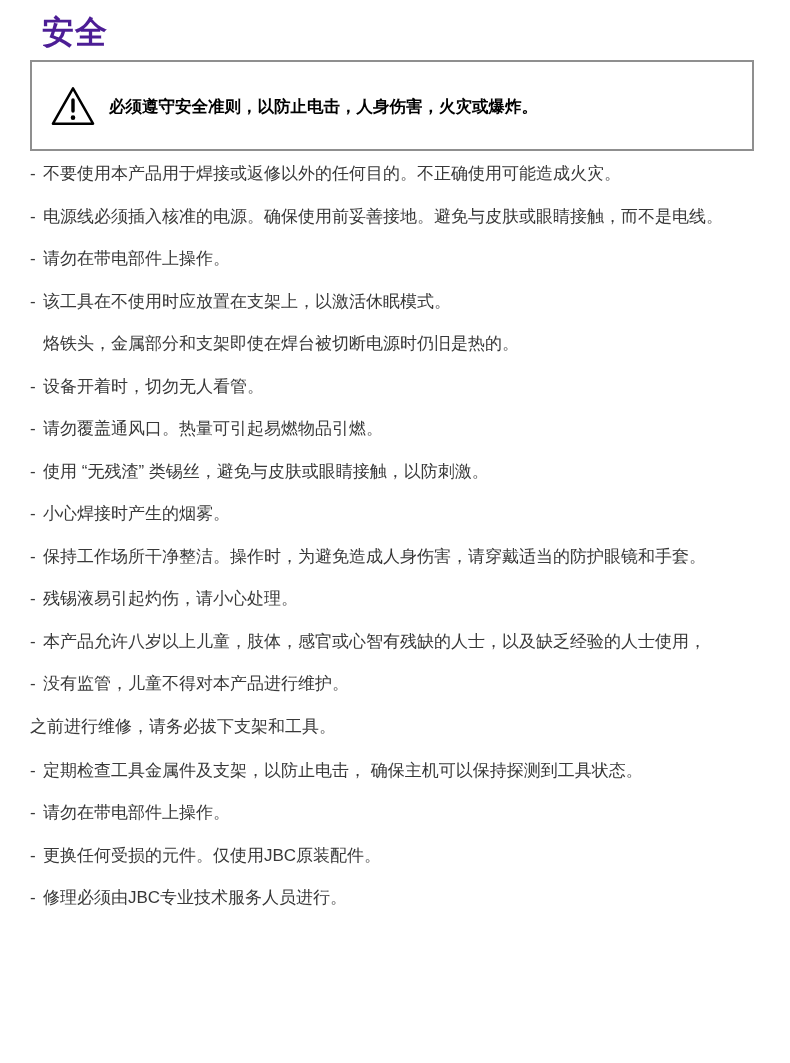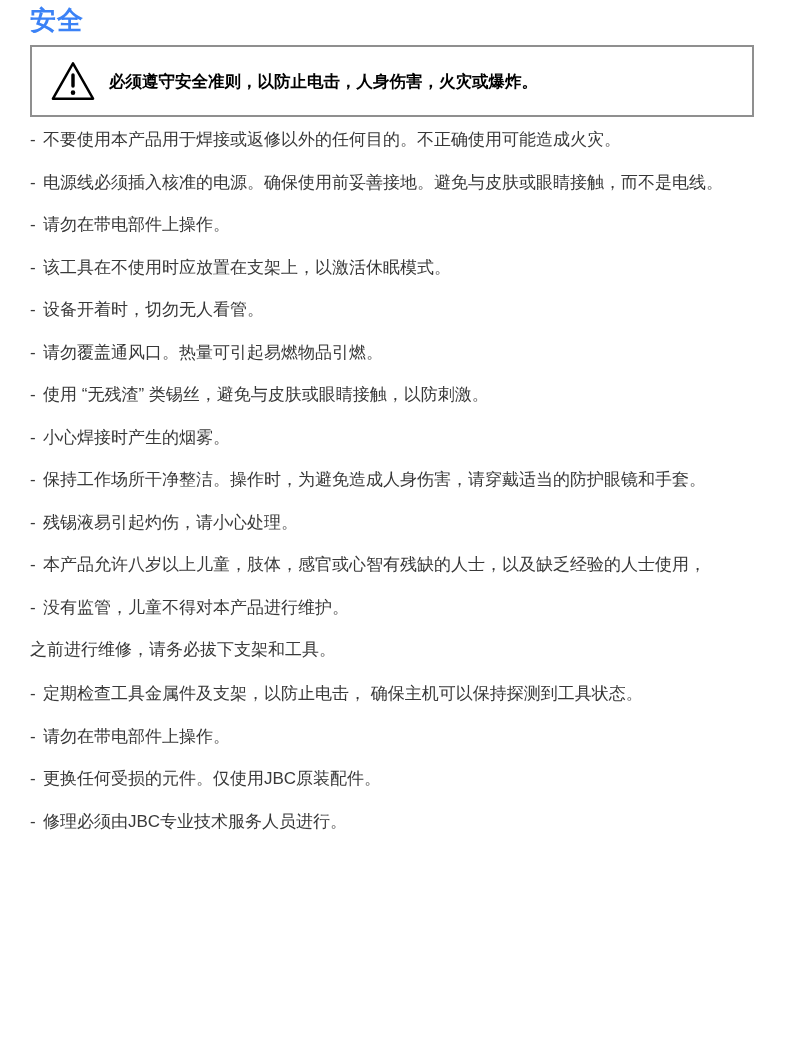--- a/index.html
+++ b/index.html
@@ -14,31 +14,31 @@
     color: #383838;
     -webkit-font-smoothing: antialiased;
   }
   .page {
     box-sizing: border-box;
     width: 790px;
     min-height: 1063px;
     padding: 4px 28px 10px 30px;
   }
   .section-heading {
-    font-size: 26px;
+    font-size: 32px;
     font-weight: 700;
-    color: #3b82f6;
-    margin: 0;
+    color: #4c1d95;
+    margin: 12px;
     line-height: 32px;
     letter-spacing: 1px;
   }
   .warning-box {
     box-sizing: border-box;
     width: 724px;
-    height: 72px;
+    height: 91px;
     margin-top: 9px;
     border: 2px solid #8f8f8f;
     background: #ffffff;
     display: flex;
     align-items: center;
     padding: 0 12px 0 18px;
   }
   .warning-icon {
     flex: 0 0 auto;
     display: block;
@@ -112,20 +112,24 @@
         </div>
       <div class="item">
           <span class="bullet">-</span>
           <span class="item-text">请勿在带电部件上操作。</span>
         </div>
       <div class="item">
           <span class="bullet">-</span>
           <span class="item-text">该工具在不使用时应放置在支架上，以激活休眠模式。</span>
         </div>
       <div class="item">
+          <span class="bullet"></span>
+          <span class="item-text">烙铁头，金属部分和支架即使在焊台被切断电源时仍旧是热的。</span>
+        </div>
+      <div class="item">
           <span class="bullet">-</span>
           <span class="item-text">设备开着时，切勿无人看管。</span>
         </div>
       <div class="item">
           <span class="bullet">-</span>
           <span class="item-text">请勿覆盖通风口。热量可引起易燃物品引燃。</span>
         </div>
       <div class="item">
           <span class="bullet">-</span>
           <span class="item-text">使用 “无残渣” 类锡丝，避免与皮肤或眼睛接触，以防刺激。</span>

